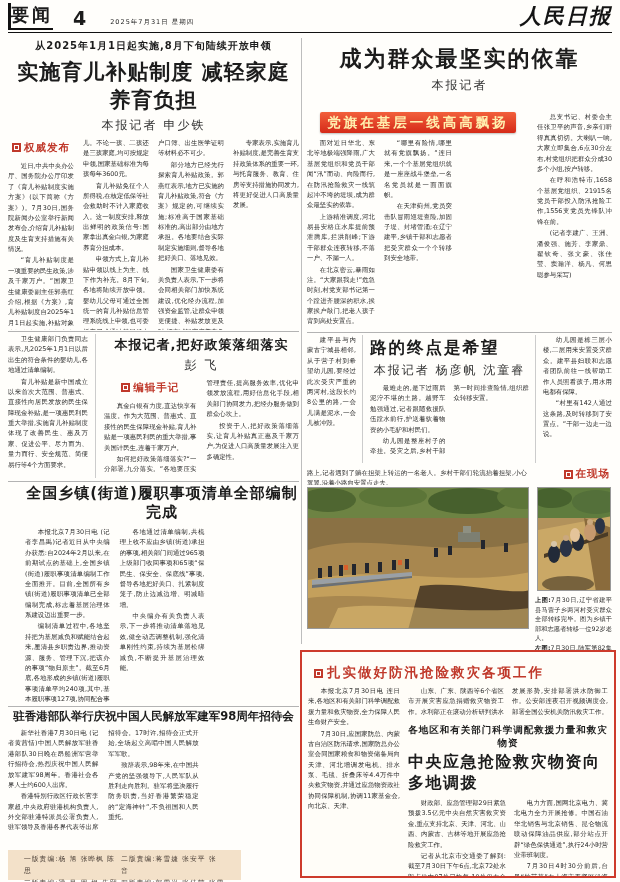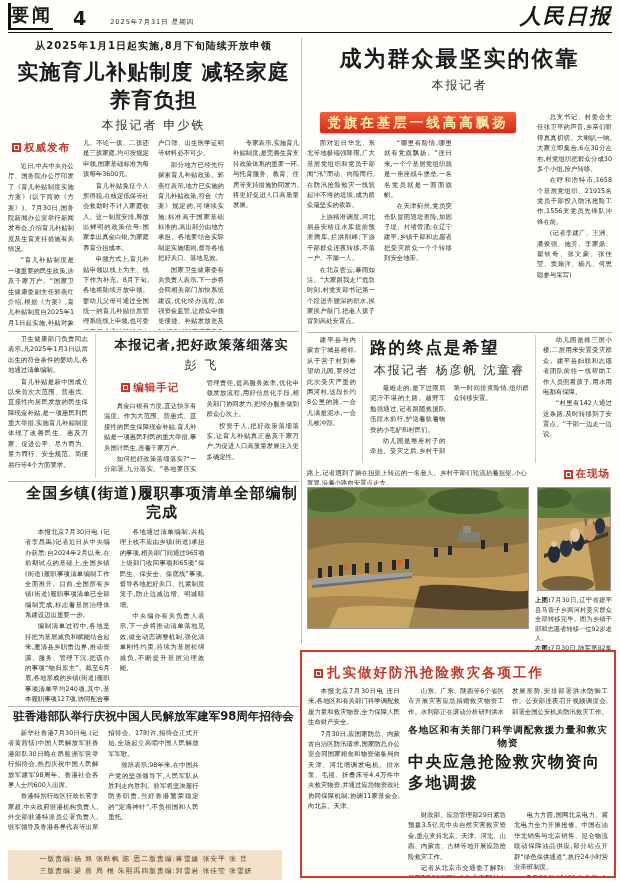--- a/index.html
+++ b/index.html
@@ -41,21 +41,21 @@
 .ed-body{flex:1;columns:2;column-gap:10px;column-fill:auto;overflow:hidden;}
 
 .art-township{position:absolute;top:448px;left:0;right:0;height:218px;overflow:hidden;margin-left:17px;}
 .h-town{font-size:15px;font-weight:bold;text-align:center;letter-spacing:1px;}
 .town-body{height:192px;columns:3;column-gap:10px;column-fill:auto;overflow:hidden;margin-top:5px;}
 
 .art-garrison{position:absolute;top:673px;left:0;right:0;height:136px;overflow:hidden;}
 .h-gar{font-size:11.5px;font-weight:bold;text-align:center;}
 .gar-body{height:114px;columns:3;column-gap:10px;column-fill:auto;overflow:hidden;margin-top:4px;}
 
-.footer{position:absolute;left:0;top:814px;width:274px;height:30px;background:#f3e1c9;display:flex;justify-content:center;padding:4px 14px 0 16px;font-size:6.8px;color:#4c4038;line-height:1.75;letter-spacing:1px;}
+.footer{position:absolute;left:0;top:814px;width:233px;height:30px;background:#f3e1c9;display:flex;justify-content:flex-end;padding:4px 14px 0 16px;font-size:6.8px;color:#4c4038;line-height:1.75;letter-spacing:1px;}
 
 .art-party{position:absolute;top:0;left:0;right:0;height:294px;overflow:hidden;}
 .h-party{font-size:22px;font-weight:bold;text-align:center;letter-spacing:2px;margin-top:8px;}
 .party-flex{display:flex;gap:8px;margin-top:18px;height:232px;}
 .party-left{width:222px;display:flex;flex-direction:column;}
 .banner{width:196px;height:21px;margin:0 auto 5px;background:linear-gradient(180deg,#f2603c,#d52a18);color:#ffefae;font-weight:bold;font-size:13.5px;display:flex;align-items:center;justify-content:center;letter-spacing:3px;border-radius:2px;box-shadow:0 1px 2px rgba(0,0,0,.25);}
 .party-body{flex:1;columns:3;column-gap:9px;column-fill:auto;overflow:hidden;}
 .party-right{flex:1;overflow:hidden;}
 .bold-p{font-weight:normal;}
 
@@ -75,21 +75,21 @@
 .captions .credit{text-align:right;margin-top:1px;}
 
 .flood-box{position:absolute;left:300px;top:650px;width:316px;height:228px;border:2.2px solid var(--boxred);background:#fffdf8;padding:11px 6px;overflow:hidden;}
 .flood-title{display:flex;align-items:center;gap:4px;color:var(--red);font-weight:bold;font-size:13.5px;letter-spacing:2px;margin:1px 0 4px 6px;}
 .flood-grid{display:flex;gap:8px;height:192px;overflow:hidden;}
 .fcol1{width:92px;overflow:hidden;}
 .fcenter{flex:1;display:flex;flex-direction:column;overflow:hidden;}
 .fmini{height:36px;columns:2;column-gap:8px;column-fill:auto;overflow:hidden;margin-bottom:2px;}
 .fkicker{font-size:9.5px;font-weight:bold;text-align:center;letter-spacing:1px;}
 .fheadline{font-size:16px;font-weight:bold;text-align:left;letter-spacing:1.5px;margin:2px 0 4px;}
-.fbottom{flex:1;display:flex;gap:8px;overflow:hidden;margin-top:12px;}
+.fbottom{flex:1;display:flex;gap:8px;overflow:hidden;}
 .fcolA{width:98px;display:flex;flex-direction:column;overflow:hidden;}
 .fcolB{flex:1;overflow:hidden;}
 </style>
 </head>
 <body>
 
 <div class="page">
 
   <div class="header">
     <div class="edition">

